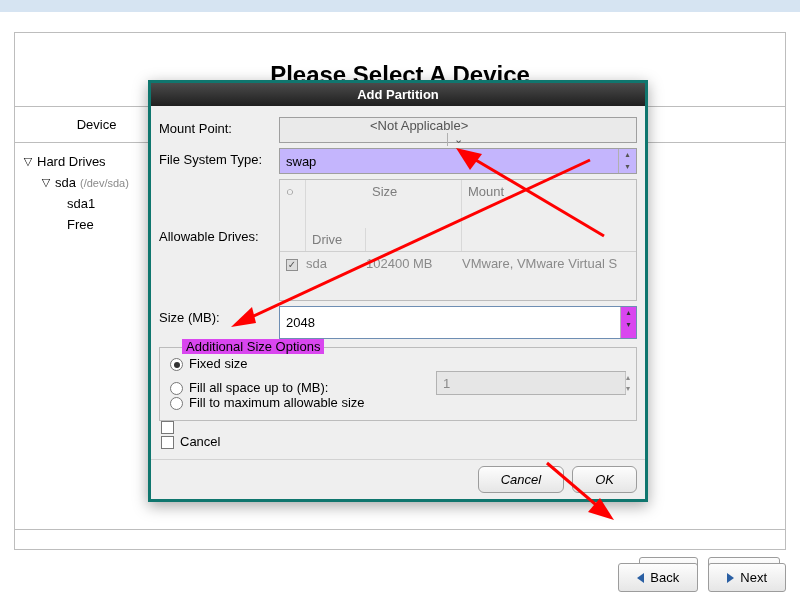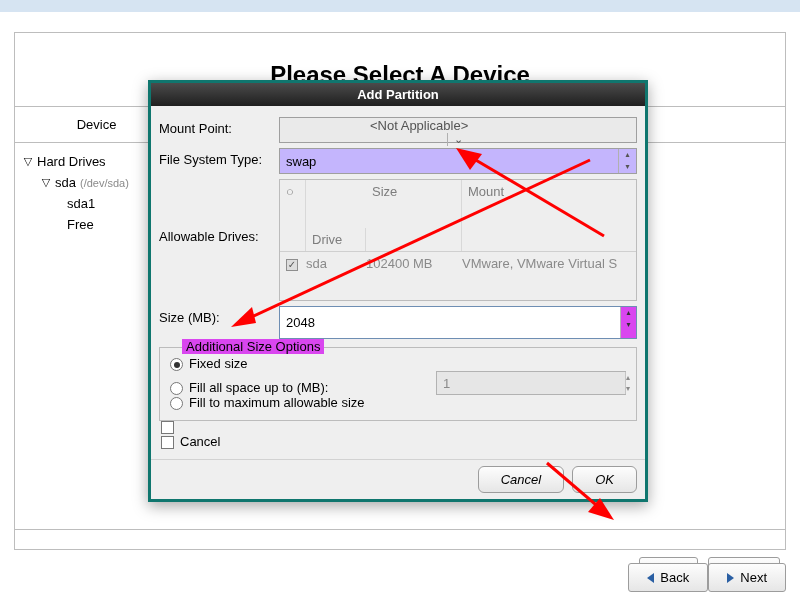--- a/index.html
+++ b/index.html
@@ -32,21 +32,21 @@
   .indent2 { padding-left: 44px; }
 
   .bottom-btns { position:absolute; right:20px; bottom:16px; display:flex; gap:10px; }
   .btn {
     border:1px solid #9c9c9c; border-radius:3px; background:linear-gradient(#fdfdfd,#e6e6e6);
     padding:5px 18px; cursor:pointer; color:#000;
   }
   .btn.disabled { color:#9c9c9c; }
   .btn.nav { padding:6px 18px; display:flex; align-items:center; gap:6px; }
 
-  .nav-bar { position:absolute; right:14px; bottom:8px; display:flex; }
+  .nav-bar { position:absolute; right:14px; bottom:8px; display:flex; gap:10px; }
   .arrow-left, .arrow-right {
     width:0;height:0;border-top:5px solid transparent;border-bottom:5px solid transparent;
   }
   .arrow-left { border-right:7px solid #2a5fa3; }
   .arrow-right { border-left:7px solid #2a5fa3; }
 
   
   .modal {
     position:absolute; left:148px; top:80px; width:500px; background:#efefef;
     border:3px solid #0f766e; box-shadow:0 4px 14px rgba(0,0,0,.35);

